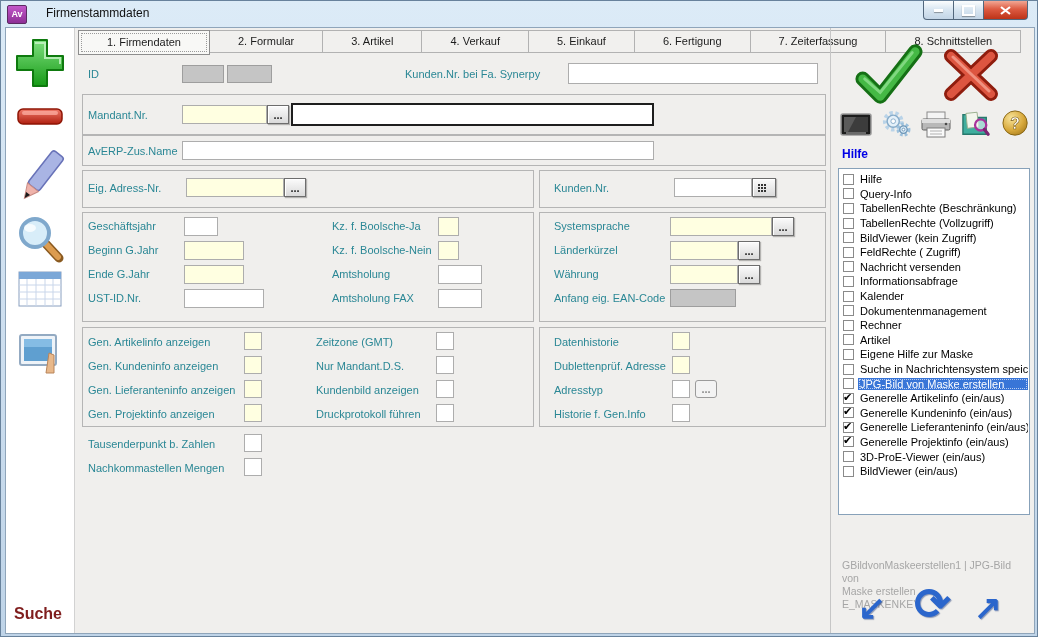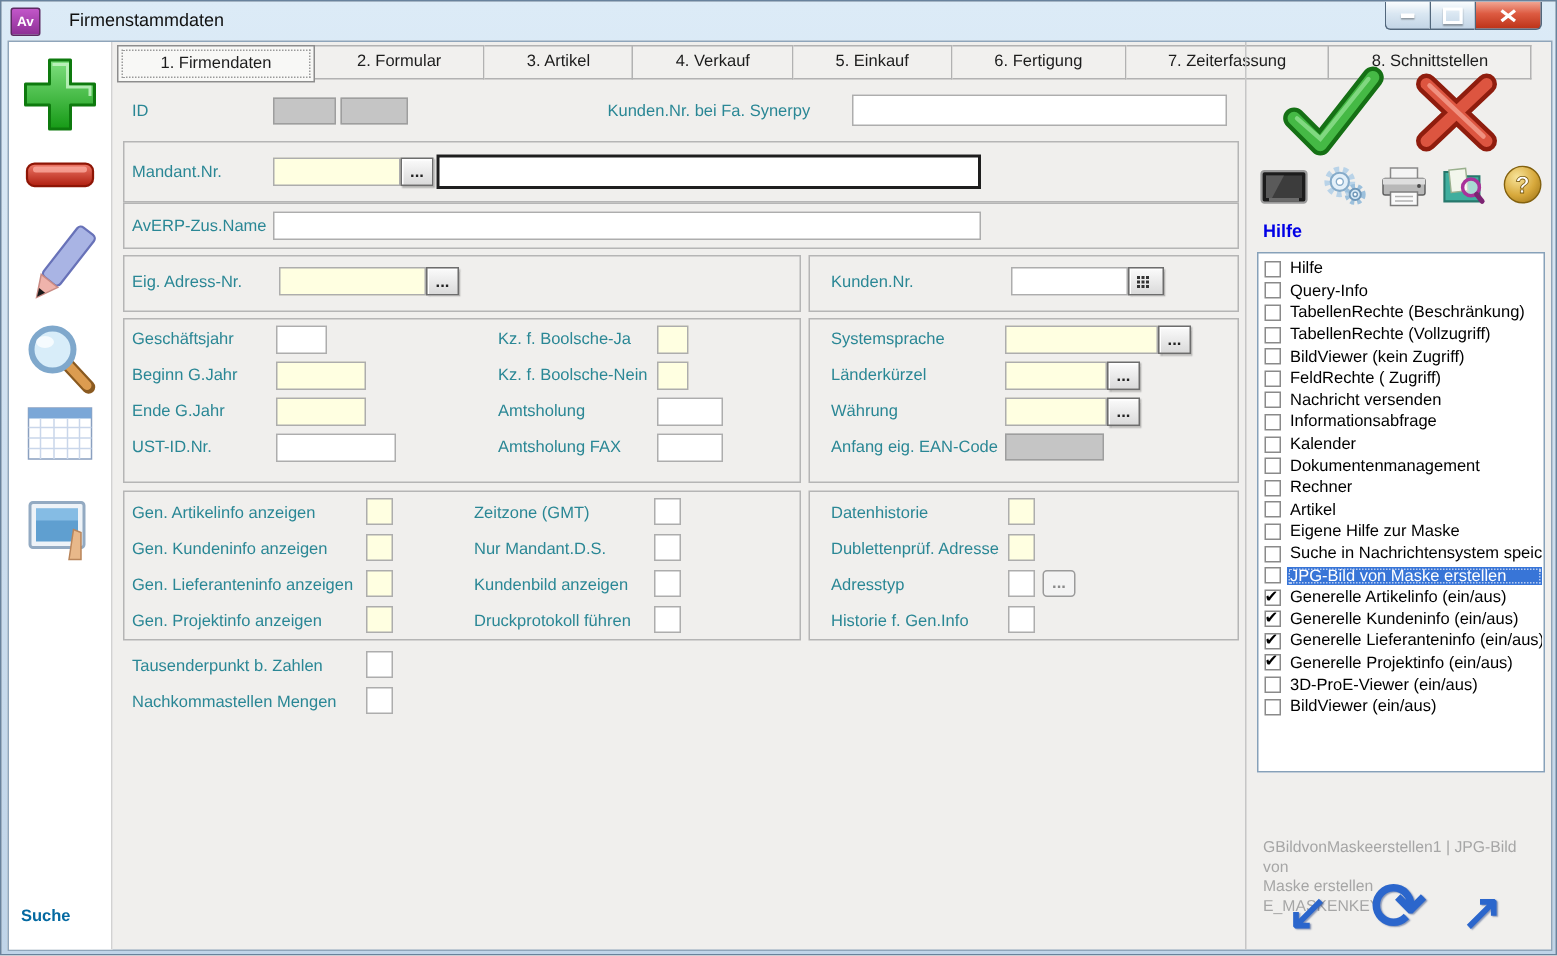--- a/index.html
+++ b/index.html
@@ -17,21 +17,21 @@
   .winbtn.min{width:31px;border-radius:0 0 0 4px;}
   .winbtn.max{width:29px;border-left:none;border-right:none;}
   .winbtn.close{width:45px;border-radius:0 0 4px 0;background:linear-gradient(#f2a794,#dd5b42 45%,#bd3318);}
   .glyph-min{width:9px;height:3px;background:#fff;box-shadow:0 1px 1px rgba(0,0,0,.35);}
   .glyph-max{width:9px;height:7px;border:2px solid #fff;box-shadow:0 1px 1px rgba(0,0,0,.3);}
   
   .content{position:absolute;left:4px;top:26px;width:1030px;height:607px;background:#f0efed;
     border:1px solid #8fa5ba;box-sizing:border-box;}
   .sidebar{position:absolute;left:0;top:0;width:68px;height:605px;background:#ffffff;border-right:1px solid #d2d2d2;}
   .sideicon{position:absolute;cursor:pointer;}
-  .suche{position:absolute;left:8px;top:577px;font-size:11px;font-weight:bold;color:#0369a1;}
+  .suche{position:absolute;left:8px;top:577px;font-size:16px;font-weight:bold;color:#7f1d1d;}
   .rdivider{position:absolute;left:824px;top:0;width:1px;height:605px;background:#c6c6c6;}
   
   .tabs{position:absolute;left:72px;top:2px;display:flex;align-items:flex-start;}
   .tab{height:21px;line-height:21px;padding:0 28px;font-size:11px;color:#1c1c1c;background:#f1f0ee;
     border:1px solid #b2b2b2;border-left:none;cursor:pointer;white-space:nowrap;}
   .tab.first{border-left:1px solid #b2b2b2;}
   .tab.active{height:23px;line-height:23px;background:#f8f8f6;border:1px solid #8d8d8d;outline:1px dotted #9a9a9a;outline-offset:-4px;}
   
   .lbl{position:absolute;font-size:11px;color:#2a8795;white-space:nowrap;}
   .box{position:absolute;border:1px solid #b5b5b5;box-sizing:border-box;}

